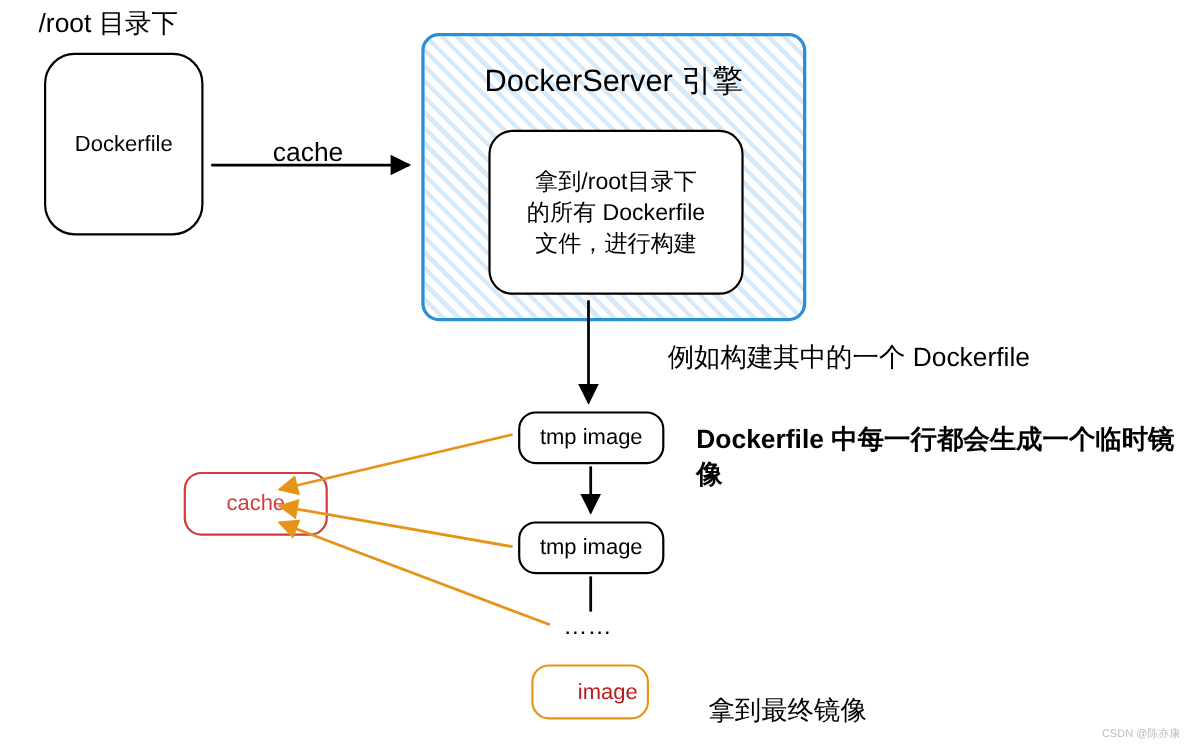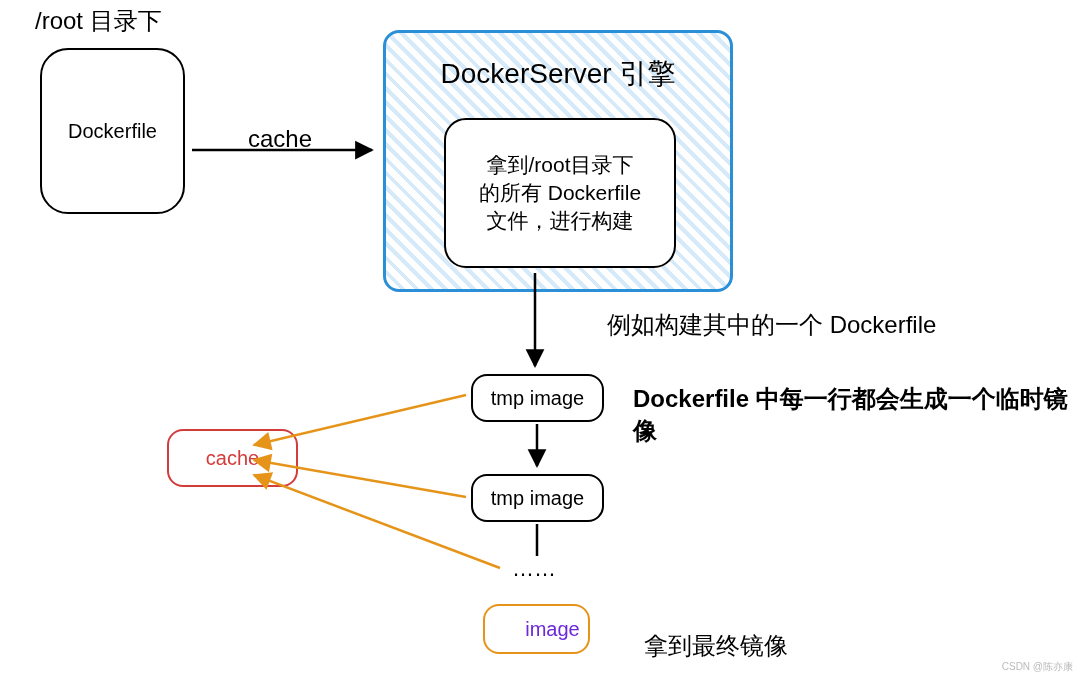--- a/index.html
+++ b/index.html
@@ -24,21 +24,21 @@
     .label {
       position: absolute;
       font-size: 24px;
     }
     .hatched {
       background-color: #fff;
       background-image: repeating-linear-gradient(45deg, rgba(90,170,230,0.25) 0, rgba(90,170,230,0.25) 4px, transparent 4px, transparent 10px);
     }
     .blue-border { border-color: #2b8fd8; }
     .red-border { border-color: #d43c3c; color: #d43c3c; }
-    .orange-border { border-color: #e69419; color: #6d28d9; padding-left: 32px; }
+    .orange-border { border-color: #e69419; color: #b91c1c; padding-left: 32px; }
     svg.connector {
       position: absolute;
       top: 0; left: 0;
       width: 1085px; height: 680px;
       pointer-events: none;
     }
     .watermark {
       position: absolute;
       bottom: 6px;
       right: 12px;

